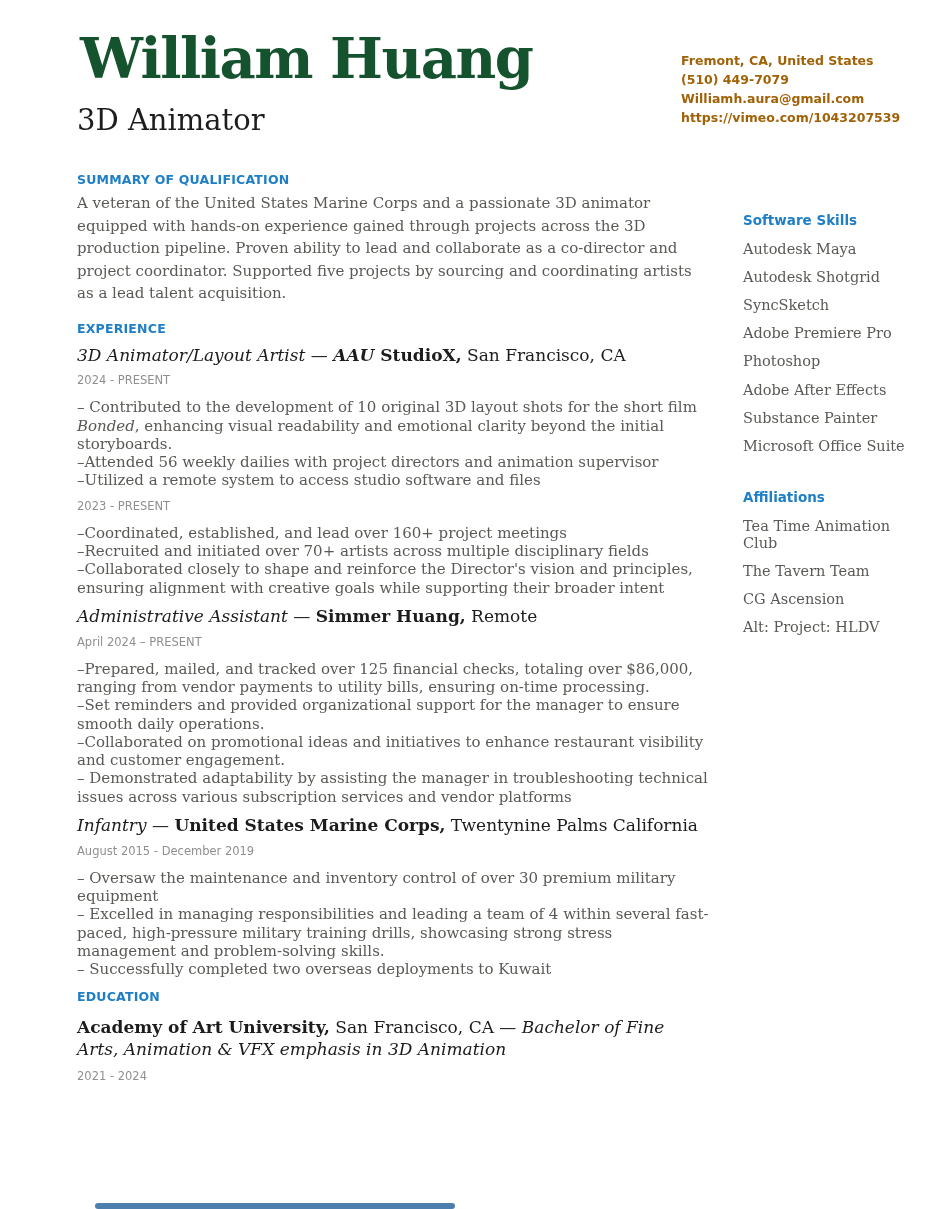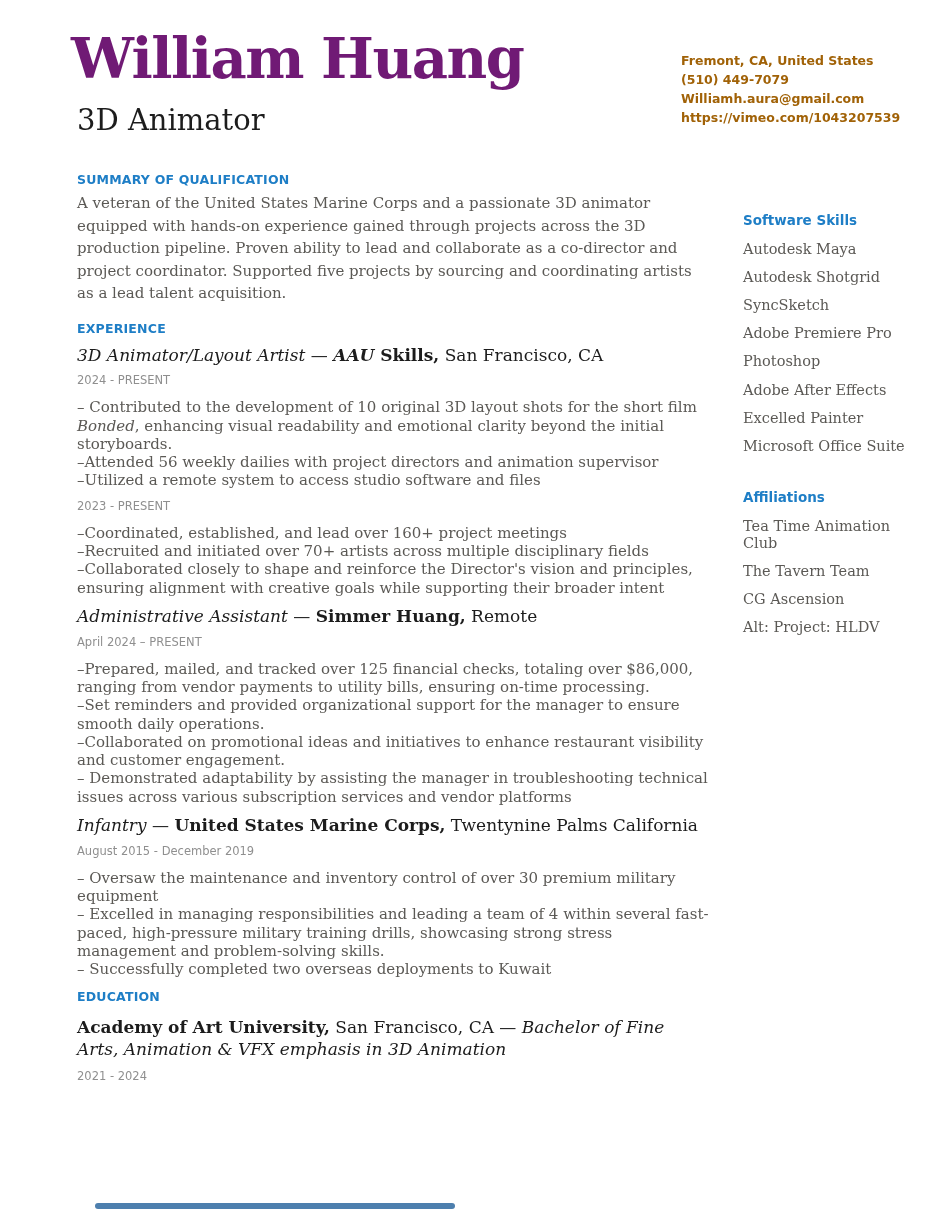--- a/index.html
+++ b/index.html
@@ -2,23 +2,23 @@
 <html><head>
 <meta charset="utf-8">
 <style>
   html,body { margin:0; padding:0; background:#fff; }
   .page {
     position:relative; width:934px; height:1209px; background:#ffffff;
     font-family:"DejaVu Serif", serif; overflow:hidden;
   }
   
   .name {
-    position:absolute; left:71px; top:28px; margin:0;
+    position:absolute; left:80px; top:28px; margin:0;
     font-family:"DejaVu Serif", serif; font-weight:bold;
-    font-size:56px; letter-spacing:-1.5px; color:#701a75; line-height:1.1;
+    font-size:56px; letter-spacing:-1.5px; color:#14532d; line-height:1.1;
   }
   .subtitle {
     position:absolute; left:77px; top:103px;
     font-size:29px; color:#1d1d1d; line-height:1.2;
   }
   .contact {
     position:absolute; left:681px; top:51px; width:250px;
     font-family:"DejaVu Sans", sans-serif; font-weight:bold;
     font-size:12.5px; line-height:19px; color:#a16207;
   }
@@ -81,21 +81,21 @@
       <div>https://vimeo.com/1043207539</div>
     </div>
 
   <div class="main-col">
     <h2 class="sec-heading">SUMMARY OF QUALIFICATION</h2>
     <p class="summary-text">A veteran of the United States Marine Corps and a passionate 3D animator equipped with hands-on experience gained through projects across the 3D production pipeline. Proven ability to lead and collaborate as a co-director and project coordinator. Supported five projects by sourcing and coordinating artists as a lead talent acquisition.</p>
 
     <h2 class="sec-heading exp">EXPERIENCE</h2>
     <div id="jobs">
         <div class="job">
-          <h3 class="job-title"><span class="i">3D Animator/Layout Artist</span><span> — </span><span class="bi">AAU</span><span class="b"> Skills,</span><span> San Francisco, CA</span></h3>
+          <h3 class="job-title"><span class="i">3D Animator/Layout Artist</span><span> — </span><span class="bi">AAU</span><span class="b"> StudioX,</span><span> San Francisco, CA</span></h3>
           <div class="date">2024 - PRESENT</div>
           <div class="bullets">
             <p><span>– Contributed to the development of 10 original 3D layout shots for the short film </span><span class="i">Bonded</span><span>, enhancing visual readability and emotional clarity beyond the initial storyboards.</span></p>
             <p><span>–Attended 56 weekly dailies with project directors and animation supervisor</span></p>
             <p><span>–Utilized a remote system to access studio software and files</span></p>
           </div>
         </div>
         <div class="job">
           <div class="date">2023 - PRESENT</div>
           <div class="bullets">
@@ -132,21 +132,21 @@
 
   <div class="sidebar">
     <h2 class="side-heading">Software Skills</h2>
     <ul class="side-list" id="skills">
         <li>Autodesk Maya</li>
         <li>Autodesk Shotgrid</li>
         <li>SyncSketch</li>
         <li>Adobe Premiere Pro</li>
         <li>Photoshop</li>
         <li>Adobe After Effects</li>
-        <li>Excelled Painter</li>
+        <li>Substance Painter</li>
         <li>Microsoft Office Suite</li>
       </ul>
     <h2 class="side-heading aff">Affiliations</h2>
     <ul class="side-list" id="affiliations">
         <li>Tea Time Animation Club</li>
         <li>The Tavern Team</li>
         <li>CG Ascension</li>
         <li>Alt: Project: HLDV</li>
       </ul>
   </div>

